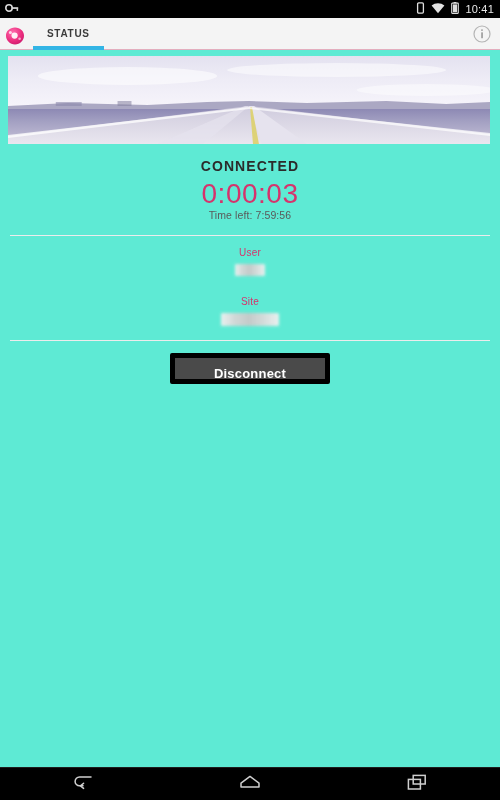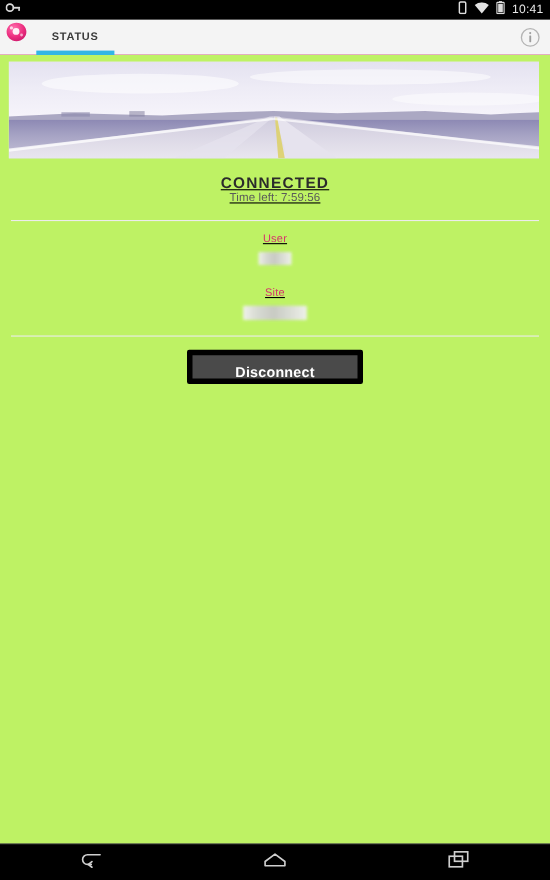--- a/index.html
+++ b/index.html
@@ -37,21 +37,21 @@
     letter-spacing: 0.2px;
     line-height: 18px;
     font-family: "Liberation Sans", sans-serif;
   }
 
   
   .app-bar {
     height: 31px;
     background: #f4f4f4;
     display: flex;
-    align-items: flex-start;
+    align-items: flex-end;
     position: relative;
     border-bottom: 0;
     box-sizing: border-box;
   }
   .brand-logo {
     width: 24px;
     height: 24px;
     margin-left: 3px;
     margin-right: 6px;
     flex: none;
@@ -94,25 +94,24 @@
     cursor: pointer;
   }
   .appbar-underline {
     height: 1px;
     background: #e3aebe;
     width: 100%;
   }
 
   
   .content {
-    background: #bef264;
+    background: #5eead4;
     height: calc(800px - 18px - 31px - 1px - 33px);
     position: relative;
     overflow: hidden;
-    text-decoration: underline;
   }
   .banner {
     margin: 6px 10px 0 8px;
     height: 88px;
     position: relative;
     overflow: hidden;
     background: #e9e6f2;
   }
   .banner svg { display: block; width: 100%; height: 100%; }
 
@@ -311,20 +310,21 @@
       <path d="M242 50 L238 50 L150 88 L196 88 Z" fill="#e6e3ee" opacity="0.7"></path>
       <path d="M0 79 L242 51 L242 53 L0 82 Z" fill="#ffffff" opacity="0.75"></path>
       <path d="M484 77 L242 51 L242 53 L484 80 Z" fill="#ffffff" opacity="0.7"></path>
       <rect x="48" y="46" width="26" height="4" fill="#8c88ab" opacity="0.6"></rect>
       <rect x="110" y="45" width="14" height="5" fill="#83809f" opacity="0.55"></rect>
     </svg>
   </div>
 
   <div class="status-block">
     <p class="connected-label">CONNECTED</p>
+    <p class="timer">0:00:03</p>
     <p class="time-left">Time left: 7:59:56</p>
   </div>
 
   <div class="divider"></div>
 
   <div class="info-section">
     <div class="info-group">
       <p class="field-label">User</p>
       <div class="redacted user-val"></div>
     </div>

